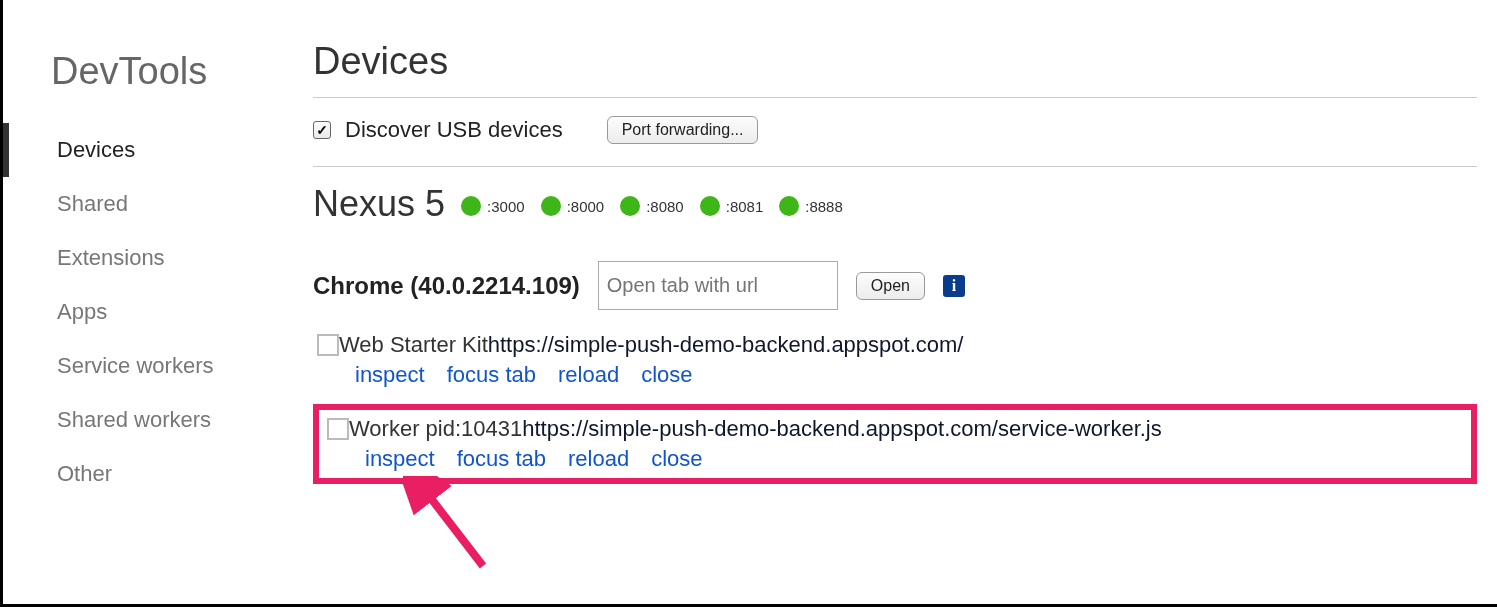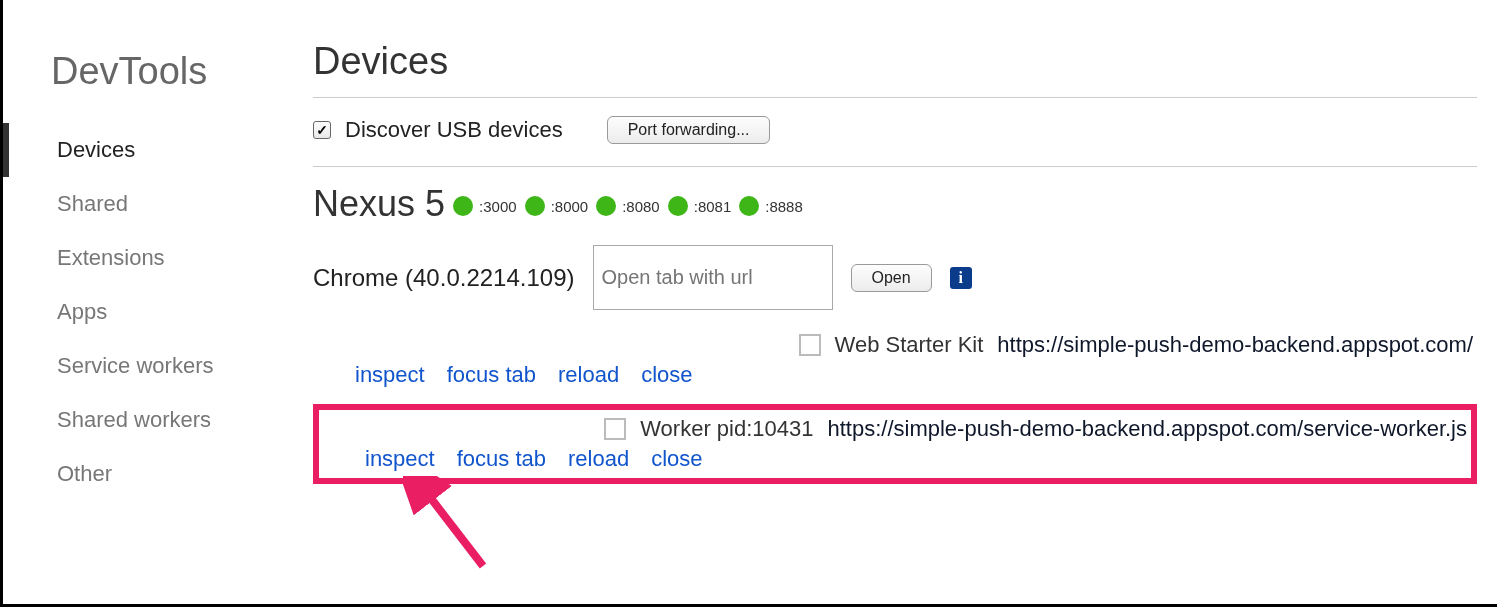--- a/index.html
+++ b/index.html
@@ -77,38 +77,38 @@
   color: #000;
   cursor: pointer;
 }
 .discover-label {
   font-size: 22px;
   color: #222;
 }
 .native-button {
   font-family: Arial, sans-serif;
   font-size: 16px;
-  padding: 4px 20px;
+  padding: 4px 14px;
   background: linear-gradient(#fdfdfd,#ececec);
   border: 1px solid #999;
   border-radius: 6px;
   cursor: pointer;
   color: #222;
 }
 .hr2 {
   border: none;
   border-top: 1px solid #ccc;
   margin: 22px 0 16px 0;
 }
 .device-row {
   display: flex;
   align-items: baseline;
-  gap: 4px;
+  gap: 12px;
   flex-wrap: wrap;
-  margin-bottom: 20px;
+  margin-bottom: 36px;
 }
 .device-name {
   font-size: 36px;
   color: #333;
   font-weight: 400;
 }
 .device-id {
   font-size: 20px;
   color: #999;
 }
@@ -127,26 +127,26 @@
   background: #3fb618;
 }
 .browser-row {
   display: flex;
   align-items: center;
   gap: 18px;
   margin-bottom: 14px;
 }
 .browser-label {
   font-size: 24px;
-  font-weight: normal;
+  font-weight: bold;
   color: #222;
 }
 .url-input {
   font-size: 20px;
-  padding: 20px 8px;
+  padding: 12px 8px;
   width: 240px;
   border: 1px solid #aaa;
   color: #999;
 }
 .info-icon {
   width: 22px;
   height: 22px;
   background: #0b3c8c;
   color: #fff;
   border-radius: 3px;
@@ -157,22 +157,20 @@
   font-size: 16px;
   font-weight: bold;
   cursor: pointer;
 }
 .target {
   padding: 8px 4px 10px 4px;
 }
 .target-header {
   display: flex;
   align-items: center;
-  gap: 14px;
-  justify-content: flex-end;
 }
 .target-checkbox {
   width: 22px;
   height: 22px;
   border: 2px solid #bbb;
   background: #fff;
   flex-shrink: 0;
   cursor: pointer;
 }
 .target-title {

